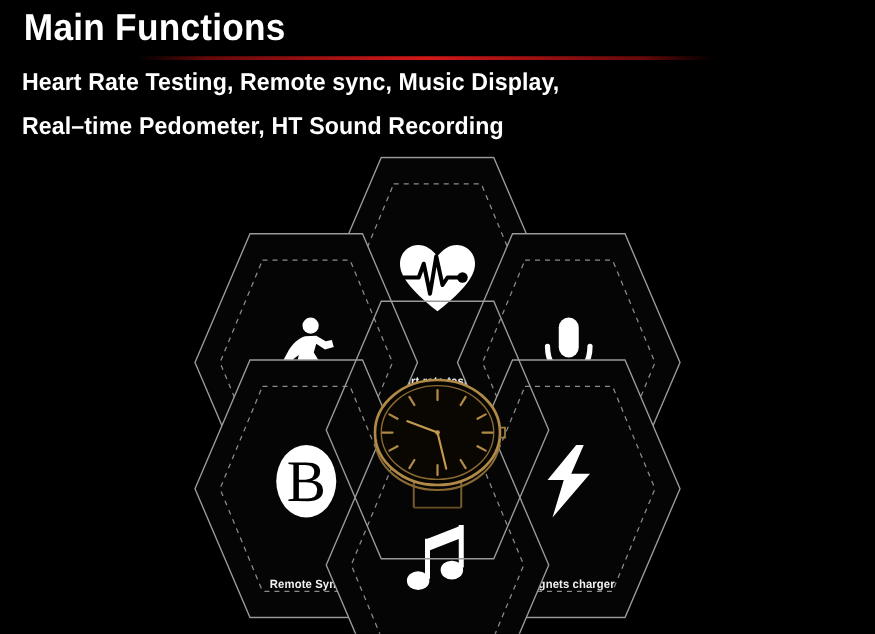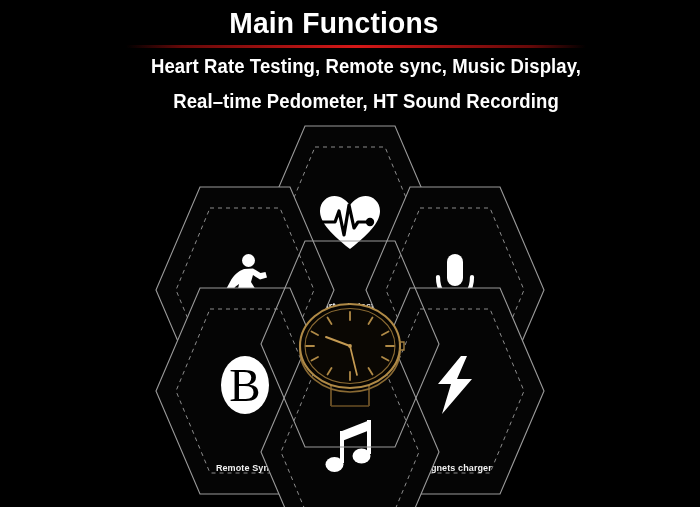--- a/index.html
+++ b/index.html
@@ -8,22 +8,21 @@
   body{
     width:700px; height:507px;
     position:relative; overflow:hidden;
     background:#000;
     font-family:"Liberation Sans", sans-serif;
     color:#fff;
   }
 
   
   #header{
-    position:absolute; left:16px; top:0; width:636px; height:125px;
-    text-align:center;
+    position:absolute; left:0; top:0; width:636px; height:125px;
   }
   #page-title{
     font-size:30px; font-weight:bold; letter-spacing:0.2px;
     line-height:40px; padding-top:3px;
     color:#ffffff;
     font-family:"Liberation Sans", sans-serif;
     transform:scaleX(0.94); transform-origin:center;
   }
   #title-rule{
     position:absolute; left:110px; top:45px; width:460px; height:3px;

